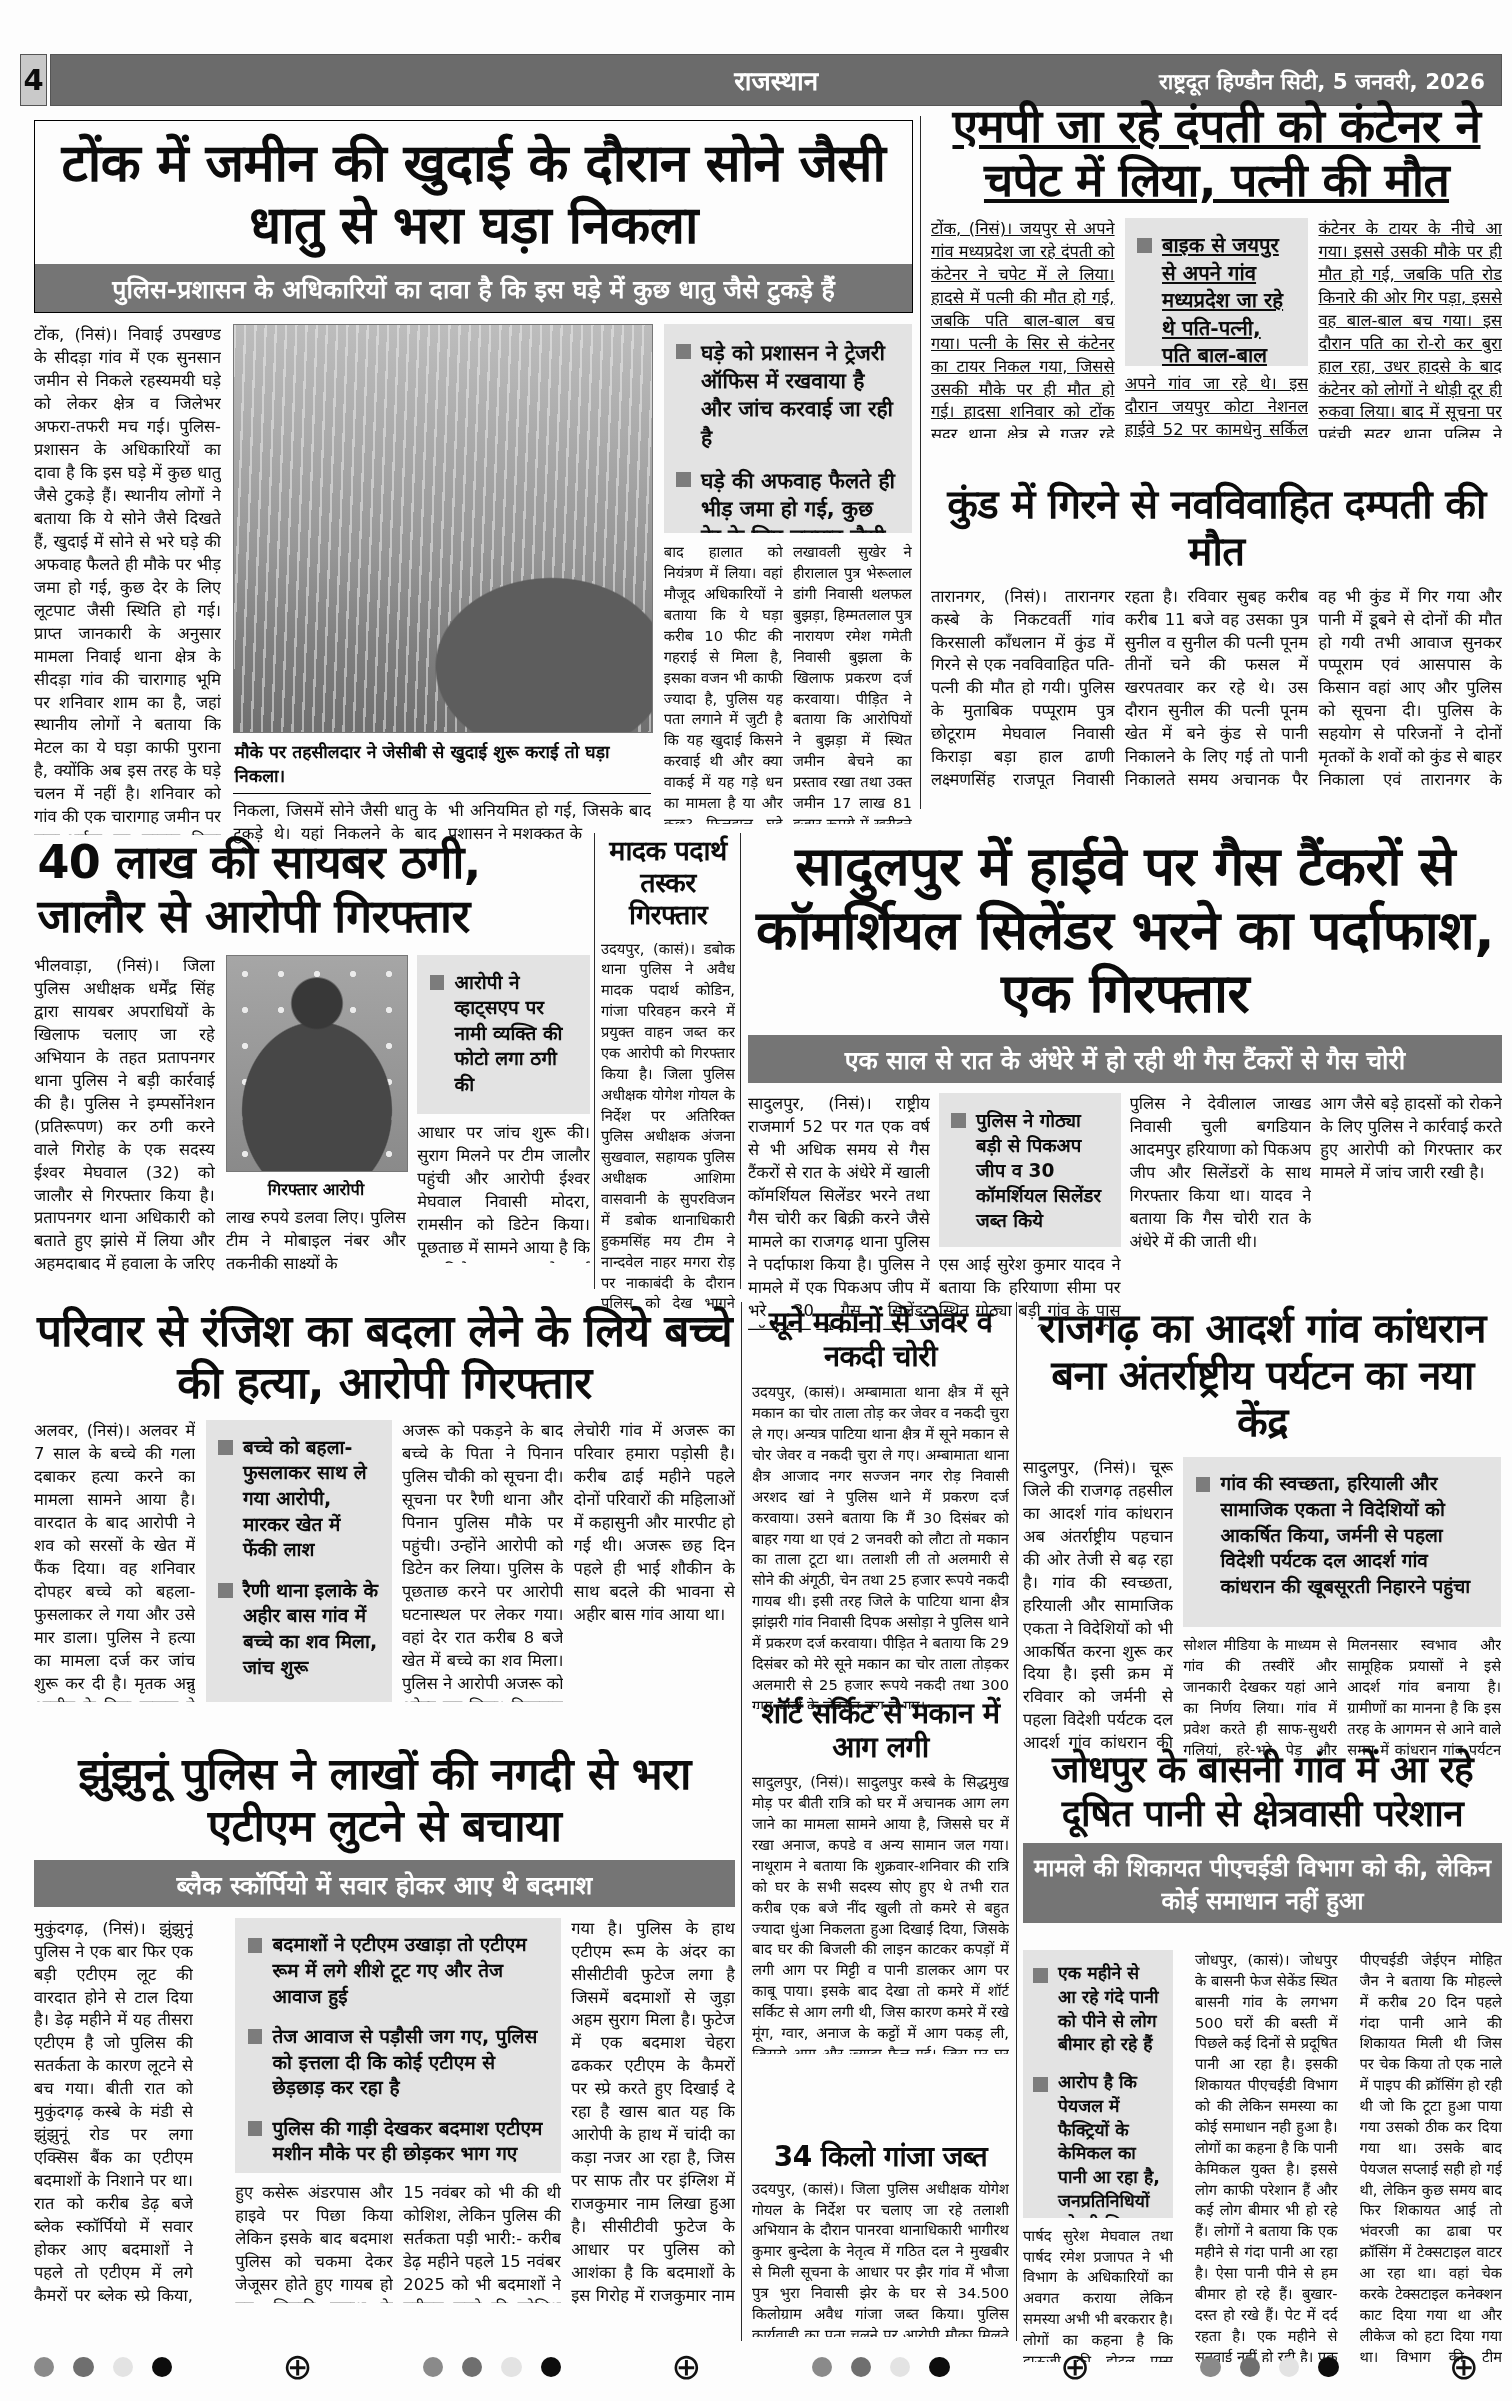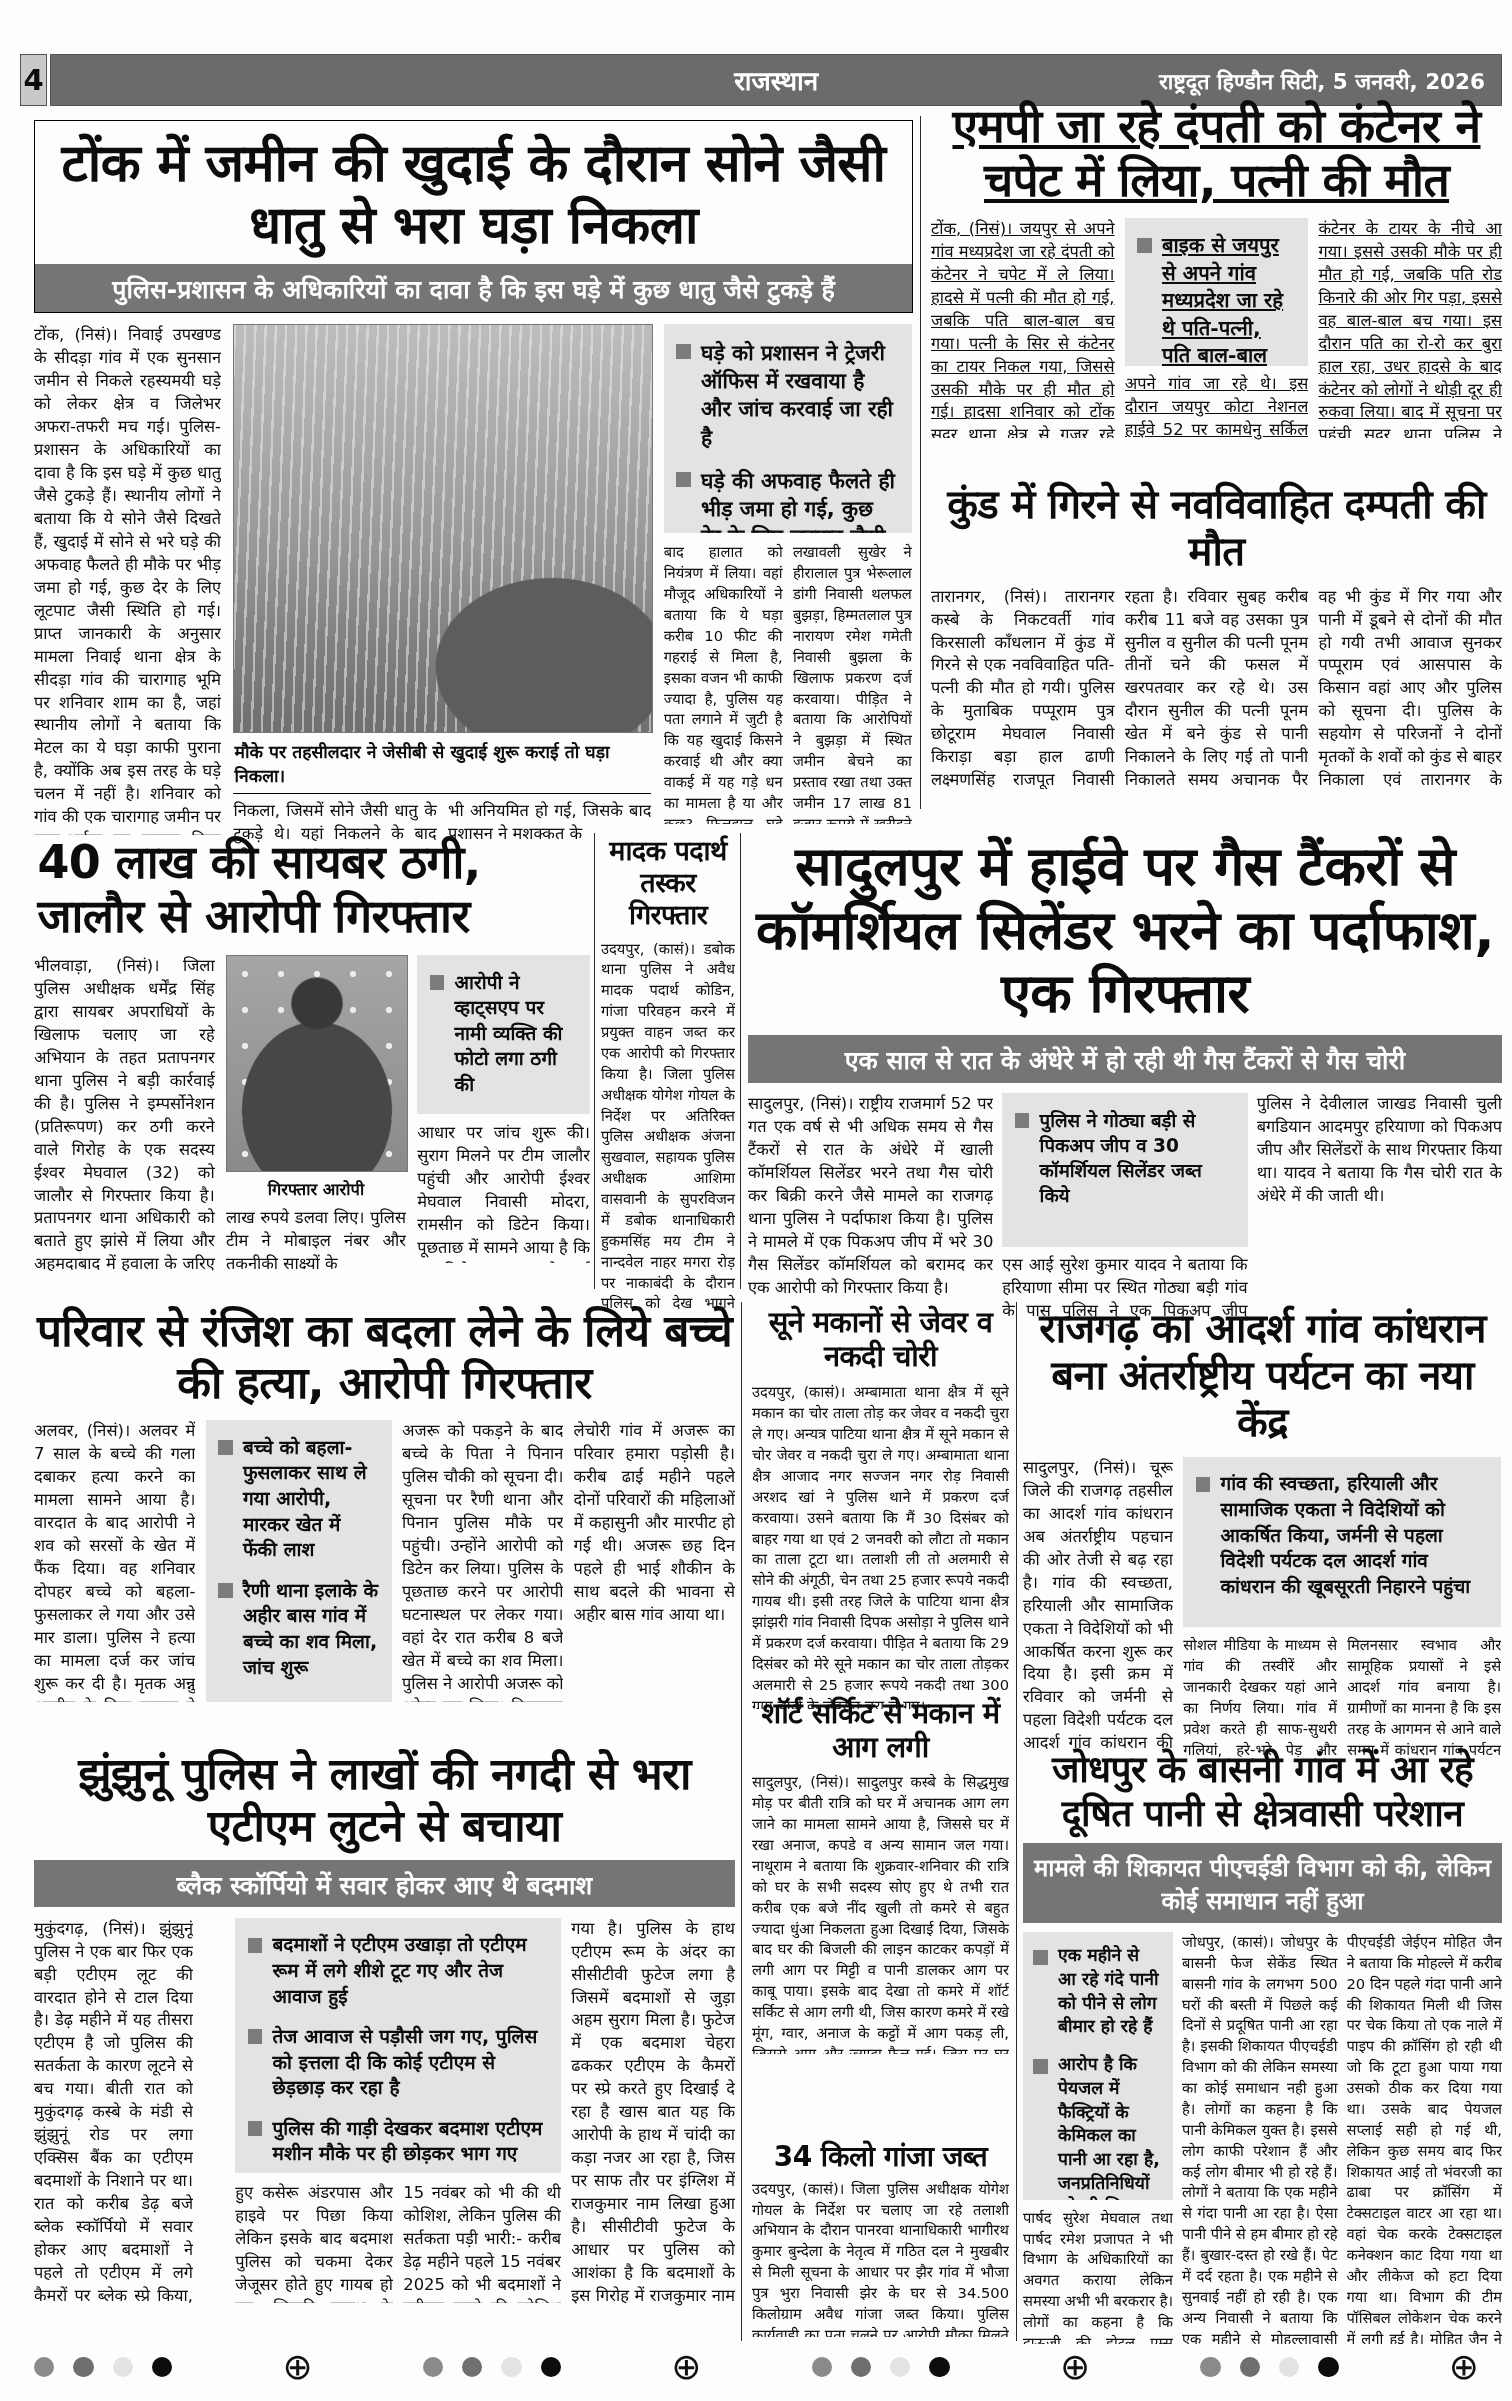--- a/index.html
+++ b/index.html
@@ -155,20 +155,21 @@
       <div style="flex:1;">
         <div class="panel" style="height:125px;">
           <div class="bitem" style="font-size:18.6px;">
             <span class="bsq"></span>
             <span>पुलिस ने गोठ्या बड़ी से पिकअप जीप व 30 कॉमर्शियल सिलेंडर जब्त किये</span>
           </div>
         </div>
         <div class="col bodytxt" style="height:73px;margin-top:6.8px;">एस आई सुरेश कुमार यादव ने बताया कि हरियाणा सीमा पर स्थित गोठ्या बड़ी गांव के पास पुलिस ने एक पिकअप जीप चालक को जांच के लिए रोककर पूछताछ की तो वह घबरा गया।</div>
       </div>
       <div class="col bodytxt" style="flex:1;height:237px;">पुलिस ने देवीलाल जाखड निवासी चुली बगडियान आदमपुर हरियाणा को पिकअप जीप और सिलेंडरों के साथ गिरफ्तार किया था। यादव ने बताया कि गैस चोरी रात के अंधेरे में की जाती थी।</div>
+      <div class="col bodytxt" style="flex:1;height:237px;">आग जैसे बड़े हादसों को रोकने के लिए पुलिस ने कार्रवाई करते हुए आरोपी को गिरफ्तार कर मामले में जांच जारी रखी है।</div>
     </div>
   </div>
 
   <div class="art" style="left:34px;top:1305px;width:701px;">
     <div class="hl" style="font-size:44px;">परिवार से रंजिश का बदला लेने के लिये बच्चे की हत्या, आरोपी गिरफ्तार</div>
     <div class="cols" style="gap:10.2px;margin-top:11.3px;height:282px;">
       <div class="col bodytxt" style="flex:1;height:282px;">अलवर, (निसं)। अलवर में 7 साल के बच्चे की गला दबाकर हत्या करने का मामला सामने आया है। वारदात के बाद आरोपी ने शव को सरसों के खेत में फैंक दिया। वह शनिवार दोपहर बच्चे को बहला-फुसलाकर ले गया और उसे मार डाला। पुलिस ने हत्या का मामला दर्ज कर जांच शुरू कर दी है। मृतक अन्नु आसीन के पिता फखरू ने बताया कि मैं शनिवार दोपहर दवा</div>
       <div class="panel" style="flex:1;height:253px;">
         <div class="bitem" style="font-size:19px;">
           <span class="bsq"></span>
@@ -243,21 +244,21 @@
   </div>
 
   <div class="art" style="left:752px;top:2140px;width:257px;">
     <div class="hl" style="font-size:28px;">34 किलो गांजा जब्त</div>
     <div class="col sm" style="height:158px;margin-top:5.6px;">उदयपुर, (कासं)। जिला पुलिस अधीक्षक योगेश गोयल के निर्देश पर चलाए जा रहे तलाशी अभियान के दौरान पानरवा थानाधिकारी भागीरथ कुमार बुन्देला के नेतृत्व में गठित दल ने मुखबीर से मिली सूचना के आधार पर झैर गांव में भौजा पुत्र भुरा निवासी झेर के घर से 34.500 किलोग्राम अवैध गांजा जब्त किया। पुलिस कार्यवाही का पता चलने पर आरोपी मौका मिलते ही फरार हो गया।</div>
   </div>
 
   <div class="art" style="left:1023px;top:1748px;width:479px;">
     <div class="hl" style="font-size:37px;">जोधपुर के बासनी गांव में आ रहे दूषित पानी से क्षेत्रवासी परेशान</div>
     <div class="subbar" style="font-size:24px;padding:6.8px 5.6px;margin-top:8px;">मामले की शिकायत पीएचईडी विभाग को की, लेकिन कोई समाधान नहीं हुआ</div>
-    <div class="cols" style="gap:9px;margin-top:9px;height:412px;">
+    <div class="cols" style="gap:22px;margin-top:27px;height:412px;">
       <div style="width:150px;">
         <div class="panel" style="height:243px;padding:12.4px 10.2px;">
           <div class="bitem" style="font-size:17.5px;">
             <span class="bsq"></span>
             <span>एक महीने से आ रहे गंदे पानी को पीने से लोग बीमार हो रहे हैं</span>
           </div>
           <div class="bitem" style="font-size:17.5px;">
             <span class="bsq"></span>
             <span>आरोप है कि पेयजल में फैक्ट्रियों के केमिकल का पानी आ रहा है, जनप्रतिनिधियों को भी शिकायत की लेकिन कहीं सुनवाई नही हो रही है</span>
           </div>

